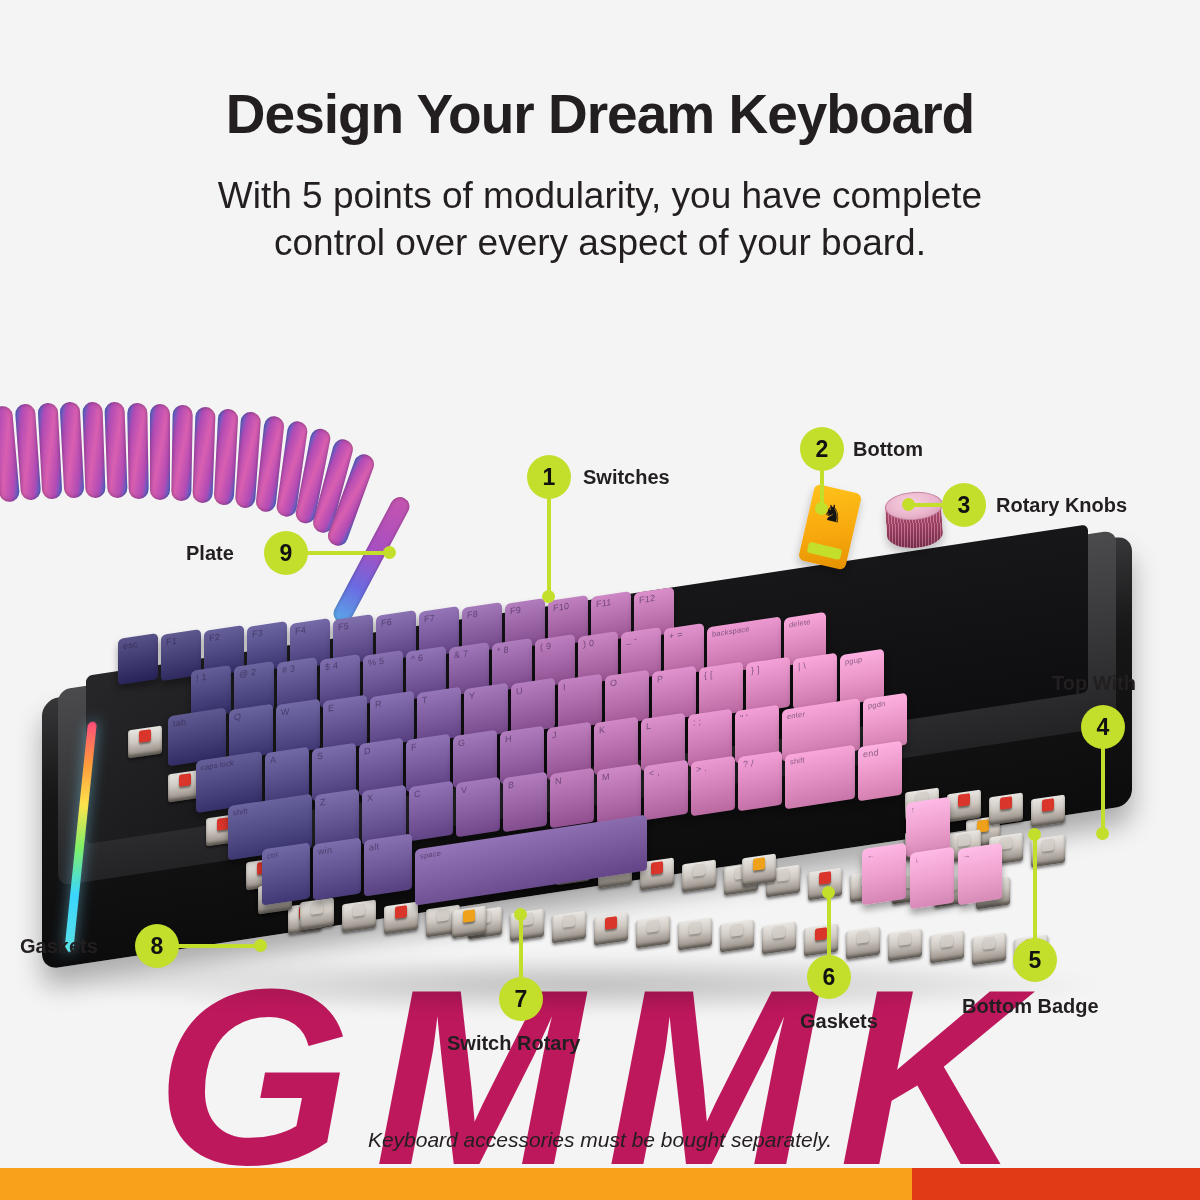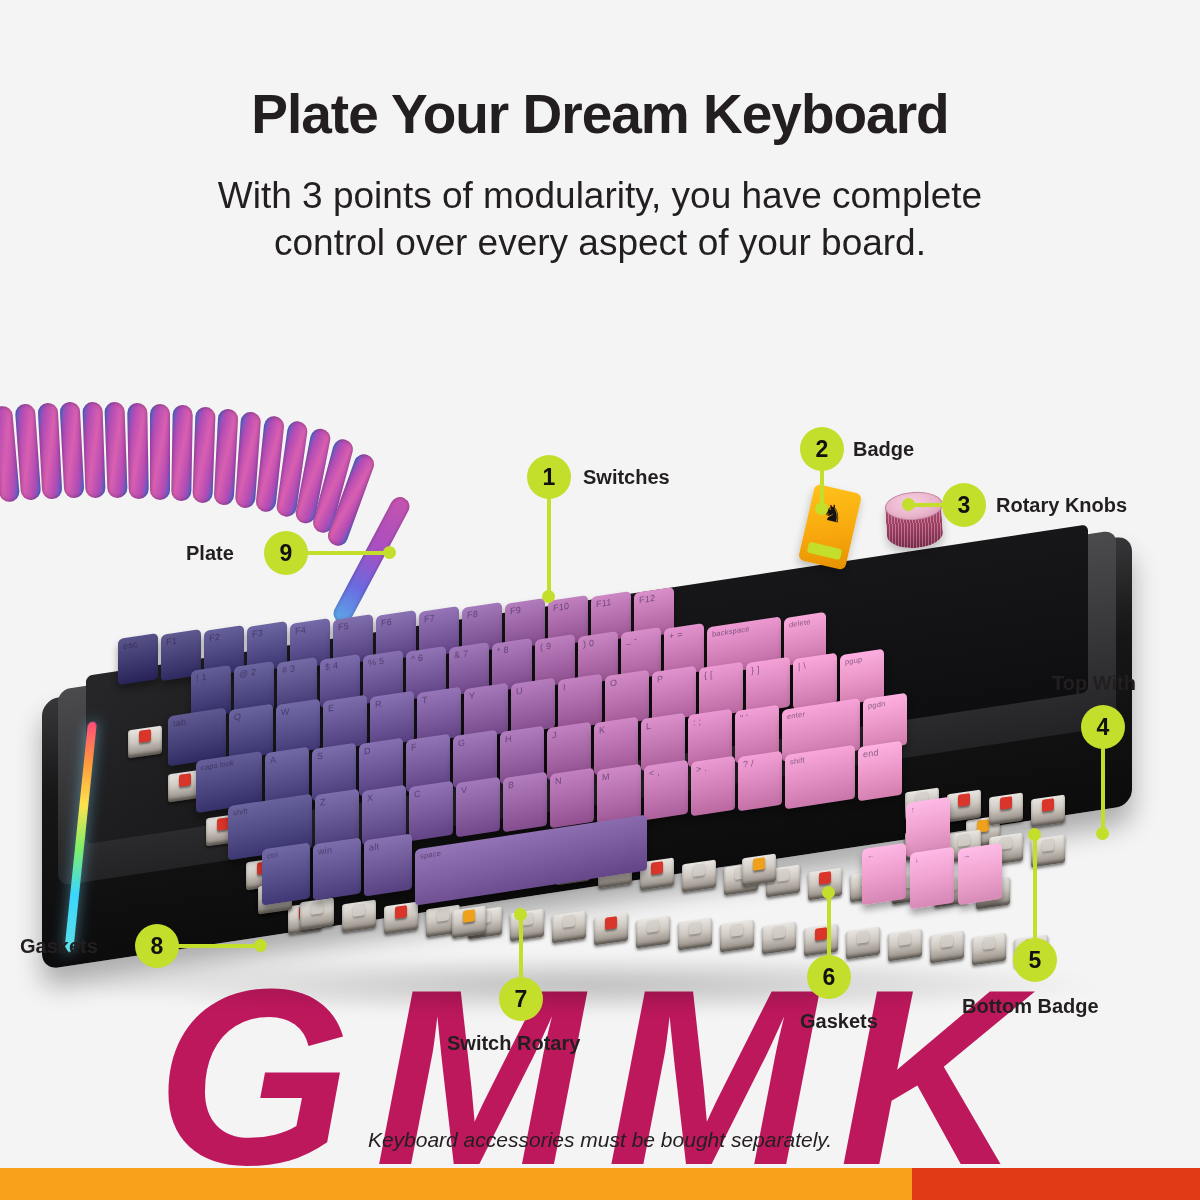--- a/index.html
+++ b/index.html
@@ -204,22 +204,22 @@
   .dot{position:absolute;width:13px;height:13px;border-radius:50%;background:#c3de2b;}
 </style>
 </head>
 <body>
 
 <div id="stage">
 
   <div class="watermark">GMMK</div>
 
   <div class="header">
-    <h1 class="title">Plate Your Dream Keyboard</h1>
-    <p class="subtitle">With 3 points of modularity, you have complete control over every aspect of your board.</p>
+    <h1 class="title">Design Your Dream Keyboard</h1>
+    <p class="subtitle">With 5 points of modularity, you have complete control over every aspect of your board.</p>
   </div>
 
   <div class="scene">
 
     <div class="cable">
       <div class="coil" style="left:6px;top:8px;transform:rotate(-5deg);"></div>
       <div class="coil" style="left:28px;top:6px;transform:rotate(-4deg);"></div>
       <div class="coil" style="left:50px;top:5px;transform:rotate(-3deg);"></div>
       <div class="coil" style="left:72px;top:4px;transform:rotate(-3deg);"></div>
       <div class="coil" style="left:94px;top:4px;transform:rotate(-2deg);"></div>
@@ -546,21 +546,21 @@
 
   <div class="callout">
     <div class="bubble" style="left:527px;top:455px;">1</div>
     <div class="clabel" style="left:583px;top:466px;">Switches</div>
     <div class="lead-v" style="left:547px;top:497px;height:100px;"></div>
     <div class="dot" style="left:542px;top:590px;"></div>
   </div>
 
   <div class="callout">
     <div class="bubble" style="left:800px;top:427px;">2</div>
-    <div class="clabel" style="left:853px;top:438px;">Badge</div>
+    <div class="clabel" style="left:853px;top:438px;">Bottom</div>
     <div class="lead-v" style="left:820px;top:469px;height:40px;"></div>
     <div class="dot" style="left:815px;top:502px;"></div>
   </div>
 
   <div class="callout">
     <div class="bubble" style="left:942px;top:483px;">3</div>
     <div class="clabel" style="left:996px;top:494px;">Rotary Knobs</div>
     <div class="lead-h" style="left:908px;top:503px;width:38px;"></div>
     <div class="dot" style="left:902px;top:498px;"></div>
   </div>

